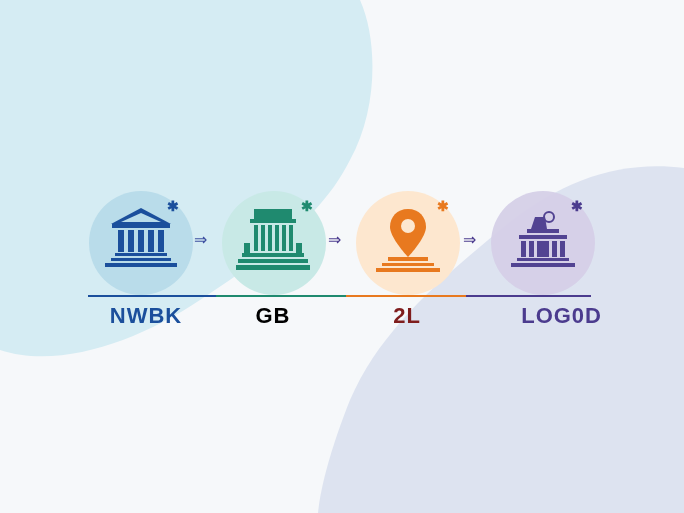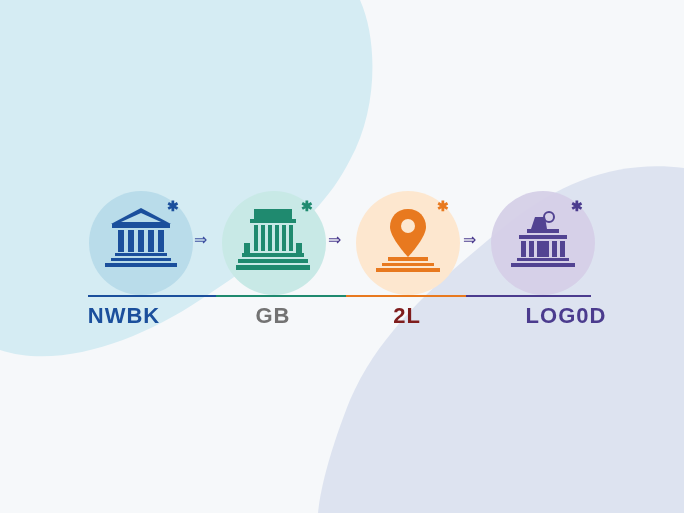--- a/index.html
+++ b/index.html
@@ -101,16 +101,16 @@
     <rect x="20" y="72" width="64" height="4" fill="#4b3b8e"></rect>
   </svg>
 </div>
 <span class="sparkle" style="left:571px; top:199px; color:#4b3b8e;">✱</span>
 
 <div class="timeline" style="left:88px; width:128px; background:#1b4f9c;"></div>
 <div class="timeline" style="left:216px; width:130px; background:#1f8a6f;"></div>
 <div class="timeline" style="left:346px; width:120px; background:#e8791f;"></div>
 <div class="timeline" style="left:466px; width:125px; background:#4b3b8e;"></div>
 
-<div class="label" style="left:64px; color:#1b4f9c;">NWBK</div>
-<div class="label" style="left:213px; color:#737373;">GB</div>
+<div class="label" style="left:86px; color:#1b4f9c;">NWBK</div>
+<div class="label" style="left:213px; color:#000000;">GB</div>
 <div class="label" style="left:347px; color:#7f1d1d;">2L</div>
-<div class="label" style="left:506px; color:#4b3b8e;">LOG0D</div>
+<div class="label" style="left:482px; color:#4b3b8e;text-align:right;">LOG0D</div>
 
 </body></html>

